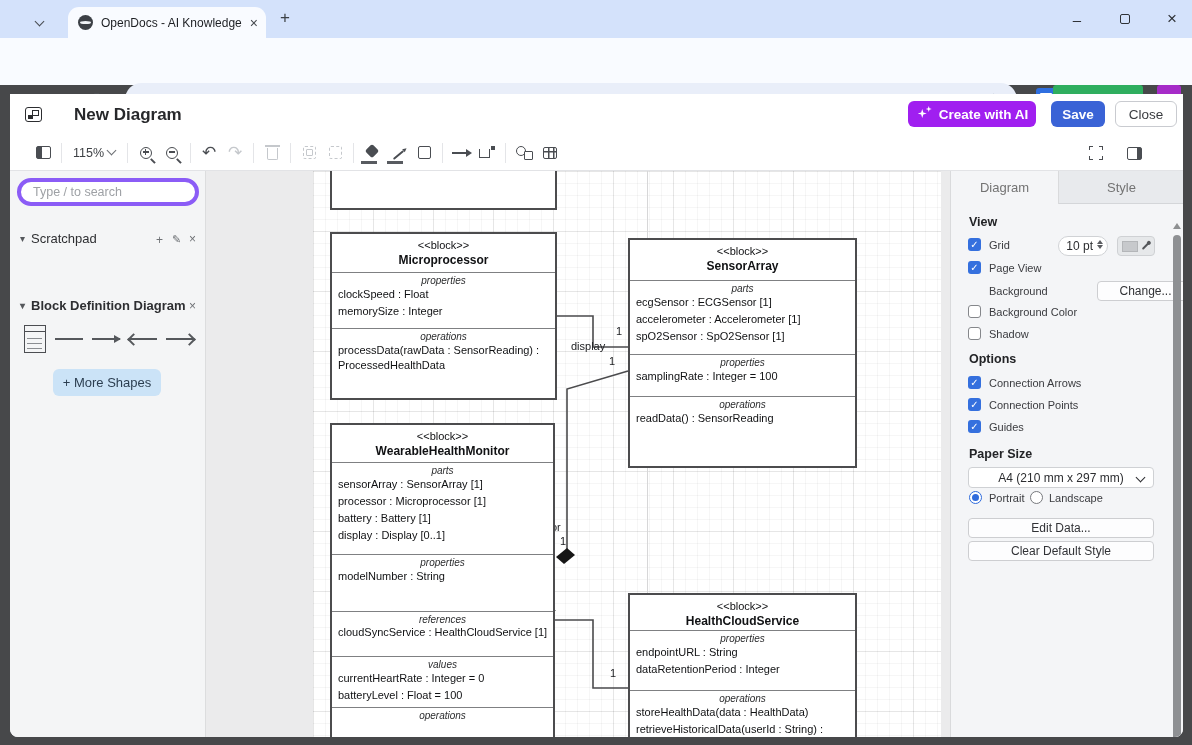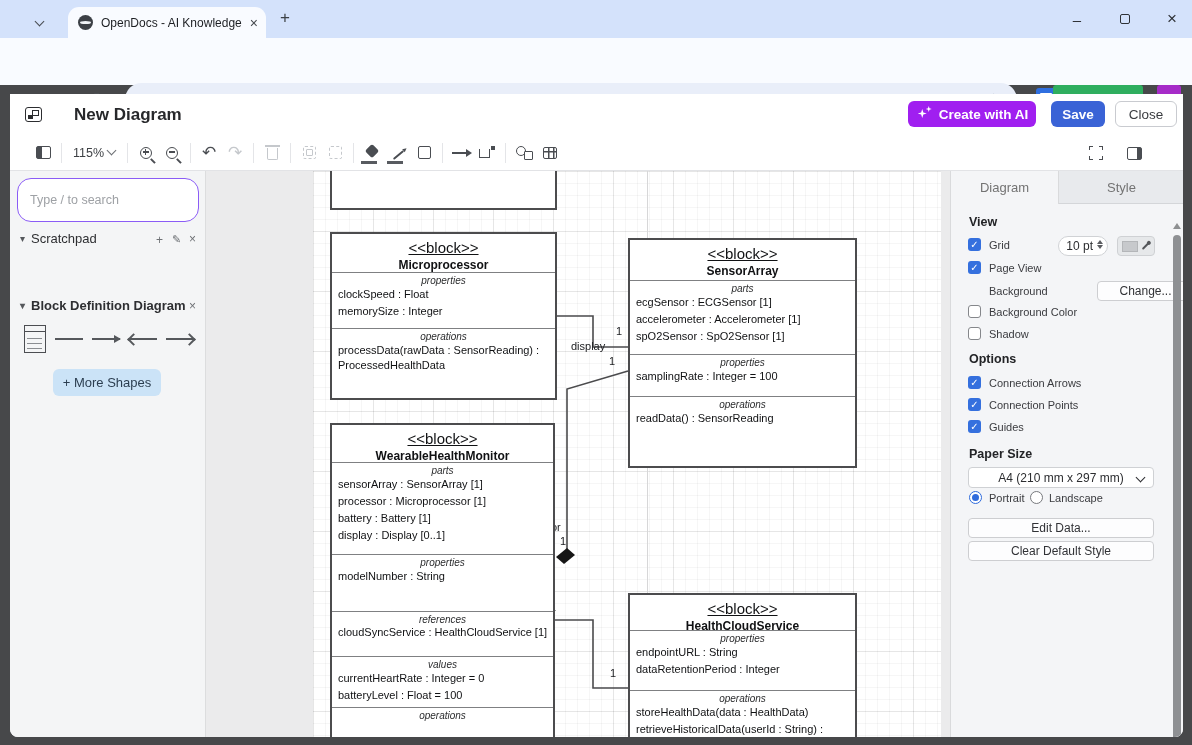--- a/index.html
+++ b/index.html
@@ -57,21 +57,21 @@
     background:linear-gradient(currentColor,currentColor) 0 3.5px/100% 1.5px no-repeat,
                linear-gradient(90deg,currentColor,currentColor) 4px 0/1.5px 100% no-repeat,
                linear-gradient(90deg,currentColor,currentColor) 8.5px 0/1.5px 100% no-repeat;}
   .shapesic{position:relative;width:17px;height:14px;}
   .shapesic i{position:absolute;left:0;top:0;width:10px;height:10px;border:1.5px solid currentColor;border-radius:50%;}
   .shapesic b{position:absolute;right:0;bottom:0;width:9px;height:9px;border:1.5px solid currentColor;border-radius:1px;background:#fff;}
   .tb-right{position:absolute;right:36px;top:41px;height:36px;display:flex;align-items:center;color:#4a4d52;}
   
   .main{position:absolute;left:0;top:77px;width:1173px;height:566px;}
   .sidebar{position:absolute;left:0;top:0;width:196px;height:100%;background:#f4f5f6;border-right:1px solid #dcddde;}
-  .search{position:absolute;left:7px;top:7px;width:182px;height:44px;border:1px solid #8b5cf6;border-radius:14px;background:#fff;font-size:12.5px;color:#333;padding:0 12px;outline:none;font-family:"Liberation Sans",sans-serif;}
+  .search{position:absolute;left:7px;top:7px;width:182px;height:28px;border:4px solid #8b5cf6;border-radius:14px;background:#fff;font-size:12.5px;color:#333;padding:0 12px;outline:none;font-family:"Liberation Sans",sans-serif;}
   .search::placeholder{color:#9ea1a5;}
   .sb-head{position:absolute;left:10px;display:flex;align-items:center;font-size:13px;color:#2e2f32;}
   .sb-head .caret{font-size:10px;color:#55585c;margin-right:6px;}
   .sb-ic{position:absolute;font-size:12px;color:#6f7control3;color:#6f7276;}
   .dropzone{position:absolute;left:12px;top:90px;width:172px;height:25px;border:1px dashed #c8c9cc;border-radius:13px;display:flex;align-items:center;justify-content:center;font-size:12px;color:#b3b5b8;}
   .palette{position:absolute;left:14px;top:150px;width:170px;height:36px;display:flex;align-items:center;gap:9px;}
   .blockic{width:22px;height:28px;border:1.5px solid #4c4e52;background:
     linear-gradient(#4c4e52,#4c4e52) 0 5px/100% 1px no-repeat,
     repeating-linear-gradient(transparent 0,transparent 4px,#8a8d91 4px,#8a8d91 5px) 2px 8px/75% 16px no-repeat;}
   .pline{position:relative;width:28px;height:2px;background:#55585c;}
@@ -81,21 +81,21 @@
   .moreshapes{position:absolute;left:43px;top:198px;width:108px;height:27px;background:#cbe3f7;border-radius:6px;display:flex;align-items:center;justify-content:center;font-size:13px;color:#2c3e50;}
   
   .canvas{position:absolute;left:196px;top:0;width:744px;height:566px;background:#ebebec;overflow:hidden;}
   .paper{position:absolute;left:107px;top:0;width:628px;height:566px;background-color:#fff;
     background-image:linear-gradient(rgba(0,0,0,0.065) 1px,transparent 1px),linear-gradient(90deg,rgba(0,0,0,0.065) 1px,transparent 1px),
                      linear-gradient(rgba(0,0,0,0.035) 1px,transparent 1px),linear-gradient(90deg,rgba(0,0,0,0.035) 1px,transparent 1px);
     background-size:60px 60px,60px 60px,12px 12px,12px 12px;}
   .pageline{position:absolute;top:0;bottom:0;width:1px;background:#d7d7d8;}
   .block{position:absolute;background:#fff;border:2px solid #4c4c4e;color:#101113;}
   .bhead{text-align:center;padding-top:5px;}
-  .stereo{font-size:15px;text-decoration:underline;}
+  .stereo{font-size:11px;}
   .bname{font-size:12px;font-weight:bold;margin-top:2px;}
   .sect{border-top:1px solid #7f8082;padding:2px 0 0;overflow:hidden;}
   .shead{font-size:10px;font-style:italic;text-align:center;color:#2b2c2e;}
   .bline{font-size:11px;line-height:15px;padding:1px 4px 1px 6px;}
   .connsvg{position:absolute;left:0;top:0;}
   .clabel{position:absolute;font-size:11px;color:#212225;white-space:nowrap;}
   
   .panel{position:absolute;left:940px;top:0;width:233px;height:100%;background:#f4f5f7;border-left:1px solid #d9dadc;}
   .ptab{position:absolute;top:0;height:33px;display:flex;align-items:center;justify-content:center;font-size:13px;color:#737373;}
   .ptab.active{left:0;width:108px;background:#f4f5f7;border-right:1px solid #d9dadc;}

